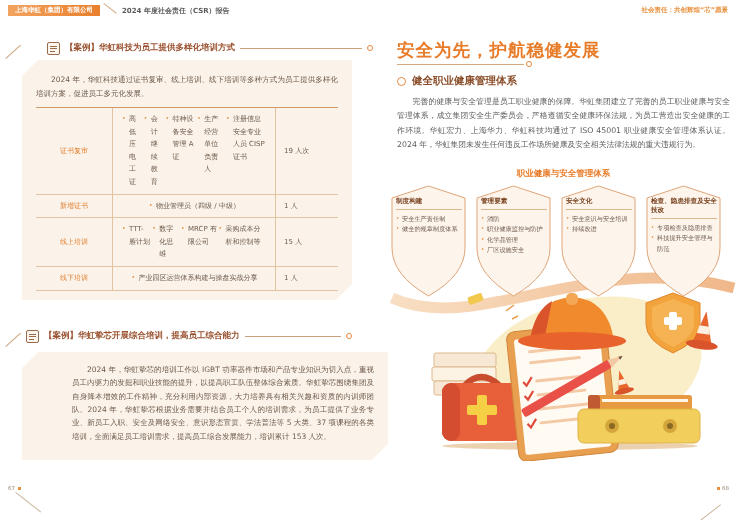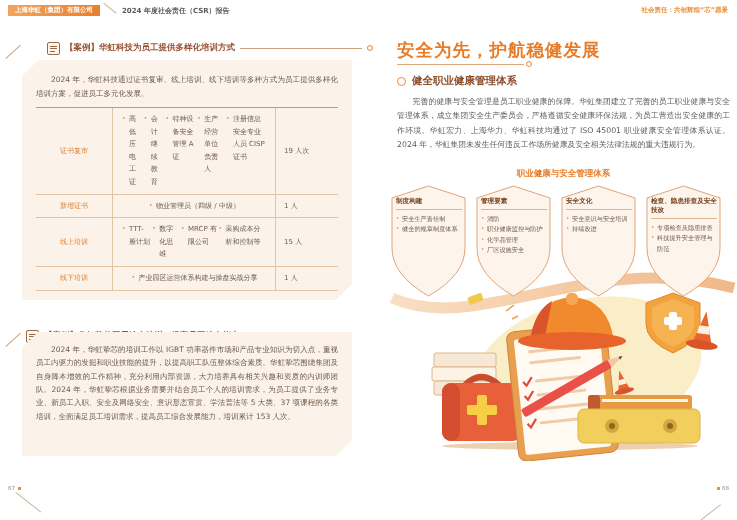--- a/index.html
+++ b/index.html
@@ -128,21 +128,21 @@
     <div class="case-header" style="top:329px;">
       <span class="doc-icon">
           <i></i>
           <i></i>
           <i></i>
         </span>
       <span class="case-title">【案例】华虹挚芯开展综合培训，提高员工综合能力</span>
       <span class="case-line"></span>
       <span class="case-dot"></span>
     </div>
-    <div class="case-panel" style="top:332px;height:124px;">
+    <div class="case-panel" style="top:352px;height:108px;padding-left:36px;">
       <div class="case-body">2024 年，华虹挚芯的培训工作以 IGBT 功率器件市场和产品专业知识为切入点，重视员工内驱力的发掘和职业技能的提升，以提高职工队伍整体综合素质。华虹挚芯围绕集团及自身降本增效的工作精神，充分利用内部资源，大力培养具有相关兴趣和资质的内训师团队。2024 年，华虹挚芯根据业务需要并结合员工个人的培训需求，为员工提供了业务专业、新员工入职、安全及网络安全、意识形态宣贯、学法普法等 5 大类、37 项课程的各类培训，全面满足员工培训需求，提高员工综合发展能力，培训累计 153 人次。</div>
     </div>
 
     <div class="pgnum" style="left:8px;top:485px;">67</div>
     <div class="pgsq" style="left:18px;top:487px;"></div>
     <div class="cornerline" style="left:16px;top:492px;transform:rotate(38deg);transform-origin:left top;"></div>
   </div>
 
   <div>
     <div class="rp-title">安全为先，护航稳健发展</div>

